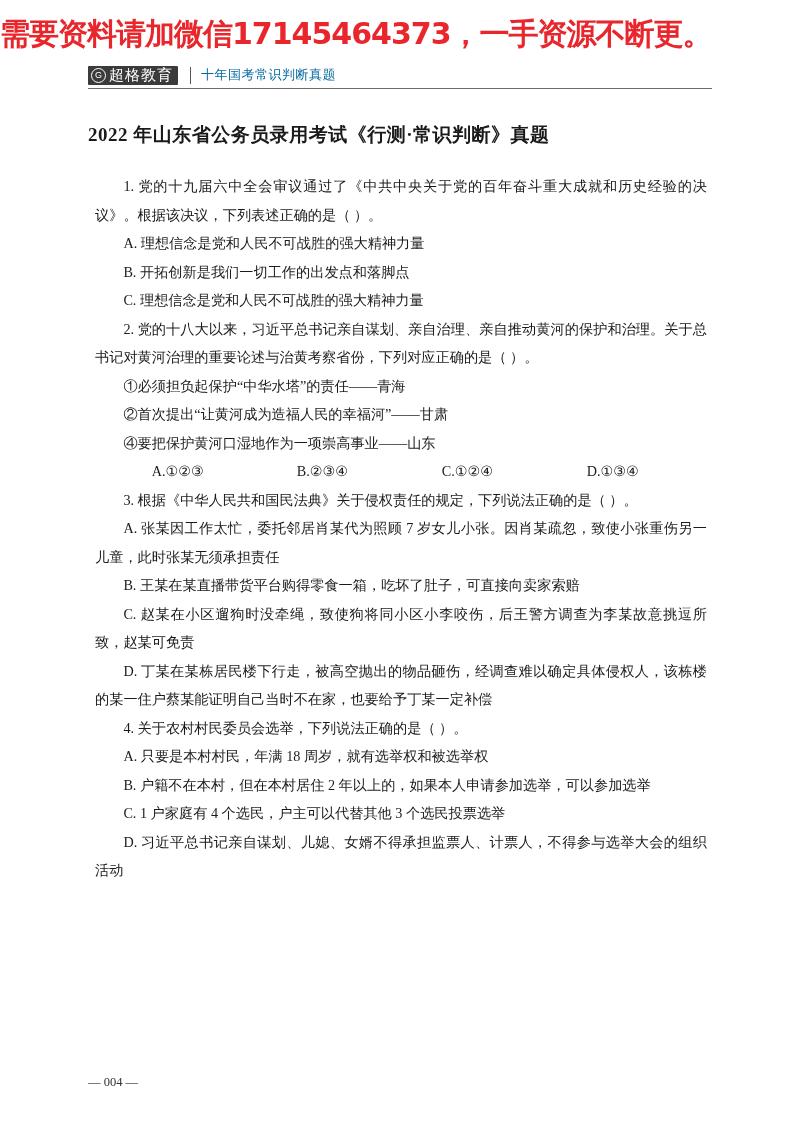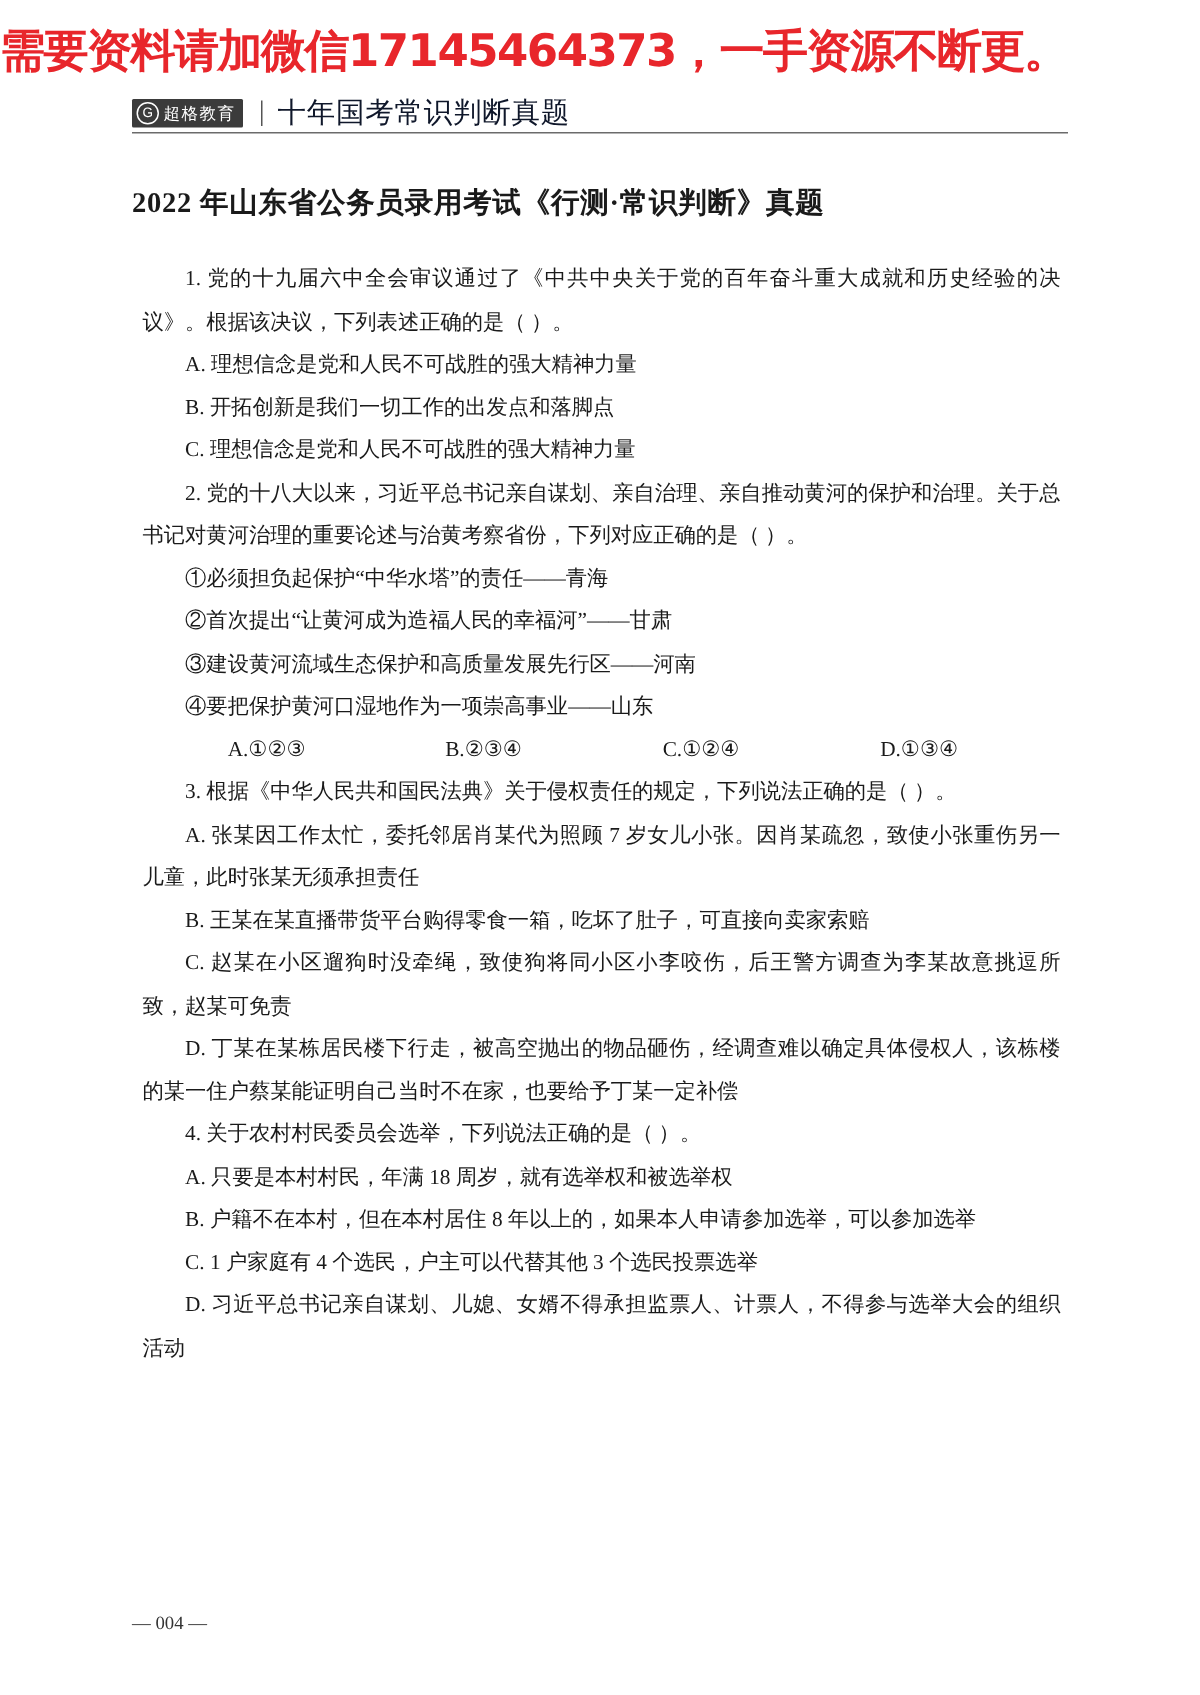--- a/index.html
+++ b/index.html
@@ -56,33 +56,33 @@
     height: 13px;
     border: 1px solid #ffffff;
     border-radius: 50%;
     font-size: 9px;
     line-height: 13px;
     text-align: center;
     font-family: "Liberation Sans", sans-serif;
     margin-right: 3px;
   }
   .logo-text {
-    font-size: 11px;
+    font-size: 15px;
     font-family: "Liberation Sans", sans-serif;
     letter-spacing: 1px;
   }
   .header-divider {
     width: 1px;
     height: 17px;
     background: #555;
     margin: 0 10px 0 12px;
   }
   .header-title {
-    font-size: 19px;
-    color: #0f172a;
+    font-size: 13px;
+    color: #0369a1;
     letter-spacing: 0.5px;
   }
   .header-rule {
     position: absolute;
     top: 88px;
     left: 88px;
     width: 624px;
     height: 1px;
     background: #6b6b6b;
   }
@@ -162,37 +162,36 @@
     <p class="para">1. 党的十九届六中全会审议通过了《中共中央关于党的百年奋斗重大成就和历史经验的决议》。根据该决议，下列表述正确的是（        ）。</p>
     <p class="opt">A. 理想信念是党和人民不可战胜的强大精神力量</p>
     <p class="opt">B. 开拓创新是我们一切工作的出发点和落脚点</p>
     <p class="opt">C. 理想信念是党和人民不可战胜的强大精神力量</p>
   </div>
 
   <div class="q-block">
     <p class="para">2. 党的十八大以来，习近平总书记亲自谋划、亲自治理、亲自推动黄河的保护和治理。关于总书记对黄河治理的重要论述与治黄考察省份，下列对应正确的是（        ）。</p>
     <p class="opt">①必须担负起保护“中华水塔”的责任——青海</p>
     <p class="opt">②首次提出“让黄河成为造福人民的幸福河”——甘肃</p>
-    <p class="opt">③建设黄河流域生态保护和高质量发展先行区——河南</p>
     <p class="opt">④要把保护黄河口湿地作为一项崇高事业——山东</p>
     <p class="opt-row"><span class="cell">A.①②③</span><span class="cell">B.②③④</span><span class="cell">C.①②④</span><span class="cell">D.①③④</span></p>
   </div>
 
   <div class="q-block">
     <p class="para">3. 根据《中华人民共和国民法典》关于侵权责任的规定，下列说法正确的是（        ）。</p>
     <p class="opt">A. 张某因工作太忙，委托邻居肖某代为照顾 7 岁女儿小张。因肖某疏忽，致使小张重伤另一儿童，此时张某无须承担责任</p>
     <p class="opt">B. 王某在某直播带货平台购得零食一箱，吃坏了肚子，可直接向卖家索赔</p>
     <p class="opt">C. 赵某在小区遛狗时没牵绳，致使狗将同小区小李咬伤，后王警方调查为李某故意挑逗所致，赵某可免责</p>
     <p class="opt">D. 丁某在某栋居民楼下行走，被高空抛出的物品砸伤，经调查难以确定具体侵权人，该栋楼的某一住户蔡某能证明自己当时不在家，也要给予丁某一定补偿</p>
   </div>
 
   <div class="q-block">
     <p class="para">4. 关于农村村民委员会选举，下列说法正确的是（        ）。</p>
     <p class="opt">A. 只要是本村村民，年满 18 周岁，就有选举权和被选举权</p>
-    <p class="opt">B. 户籍不在本村，但在本村居住 8 年以上的，如果本人申请参加选举，可以参加选举</p>
+    <p class="opt">B. 户籍不在本村，但在本村居住 2 年以上的，如果本人申请参加选举，可以参加选举</p>
     <p class="opt">C. 1 户家庭有 4 个选民，户主可以代替其他 3 个选民投票选举</p>
     <p class="opt">D. 习近平总书记亲自谋划、儿媳、女婿不得承担监票人、计票人，不得参与选举大会的组织活动</p>
   </div>
 
 </div>
 
 <div class="footer">
   <span>— 004 —</span>
 </div>
 

